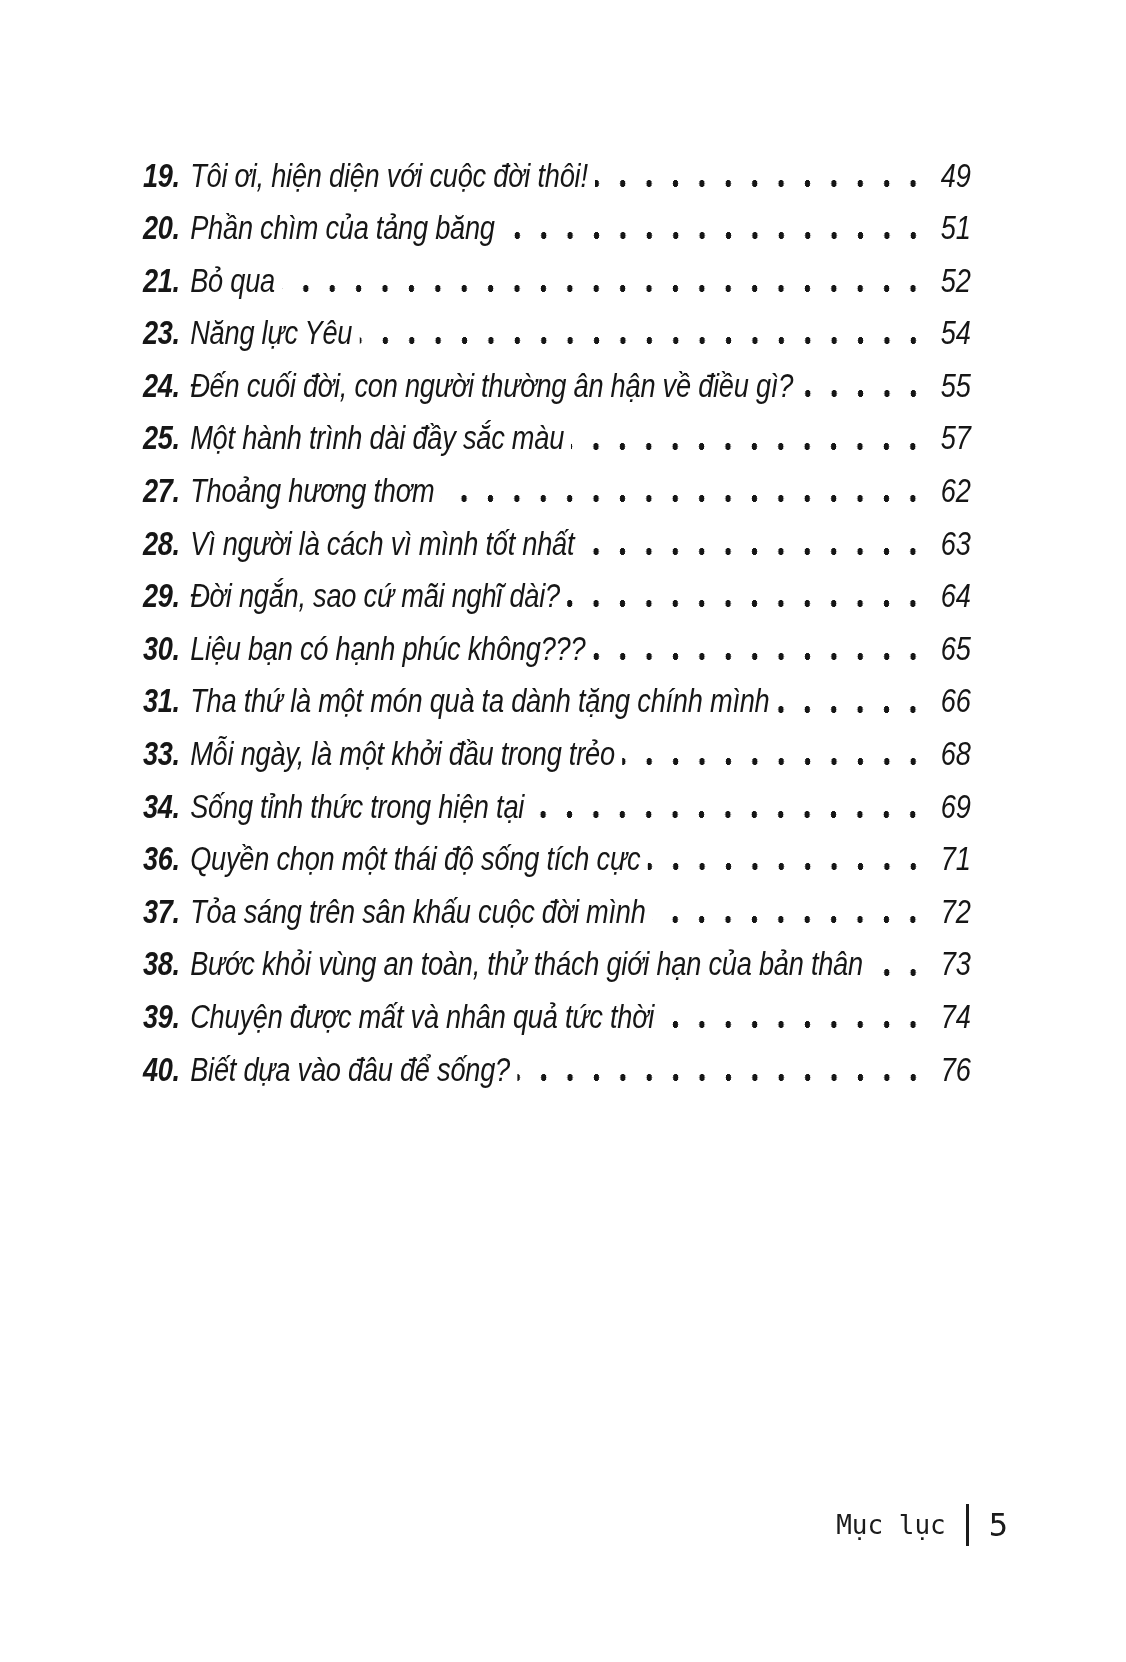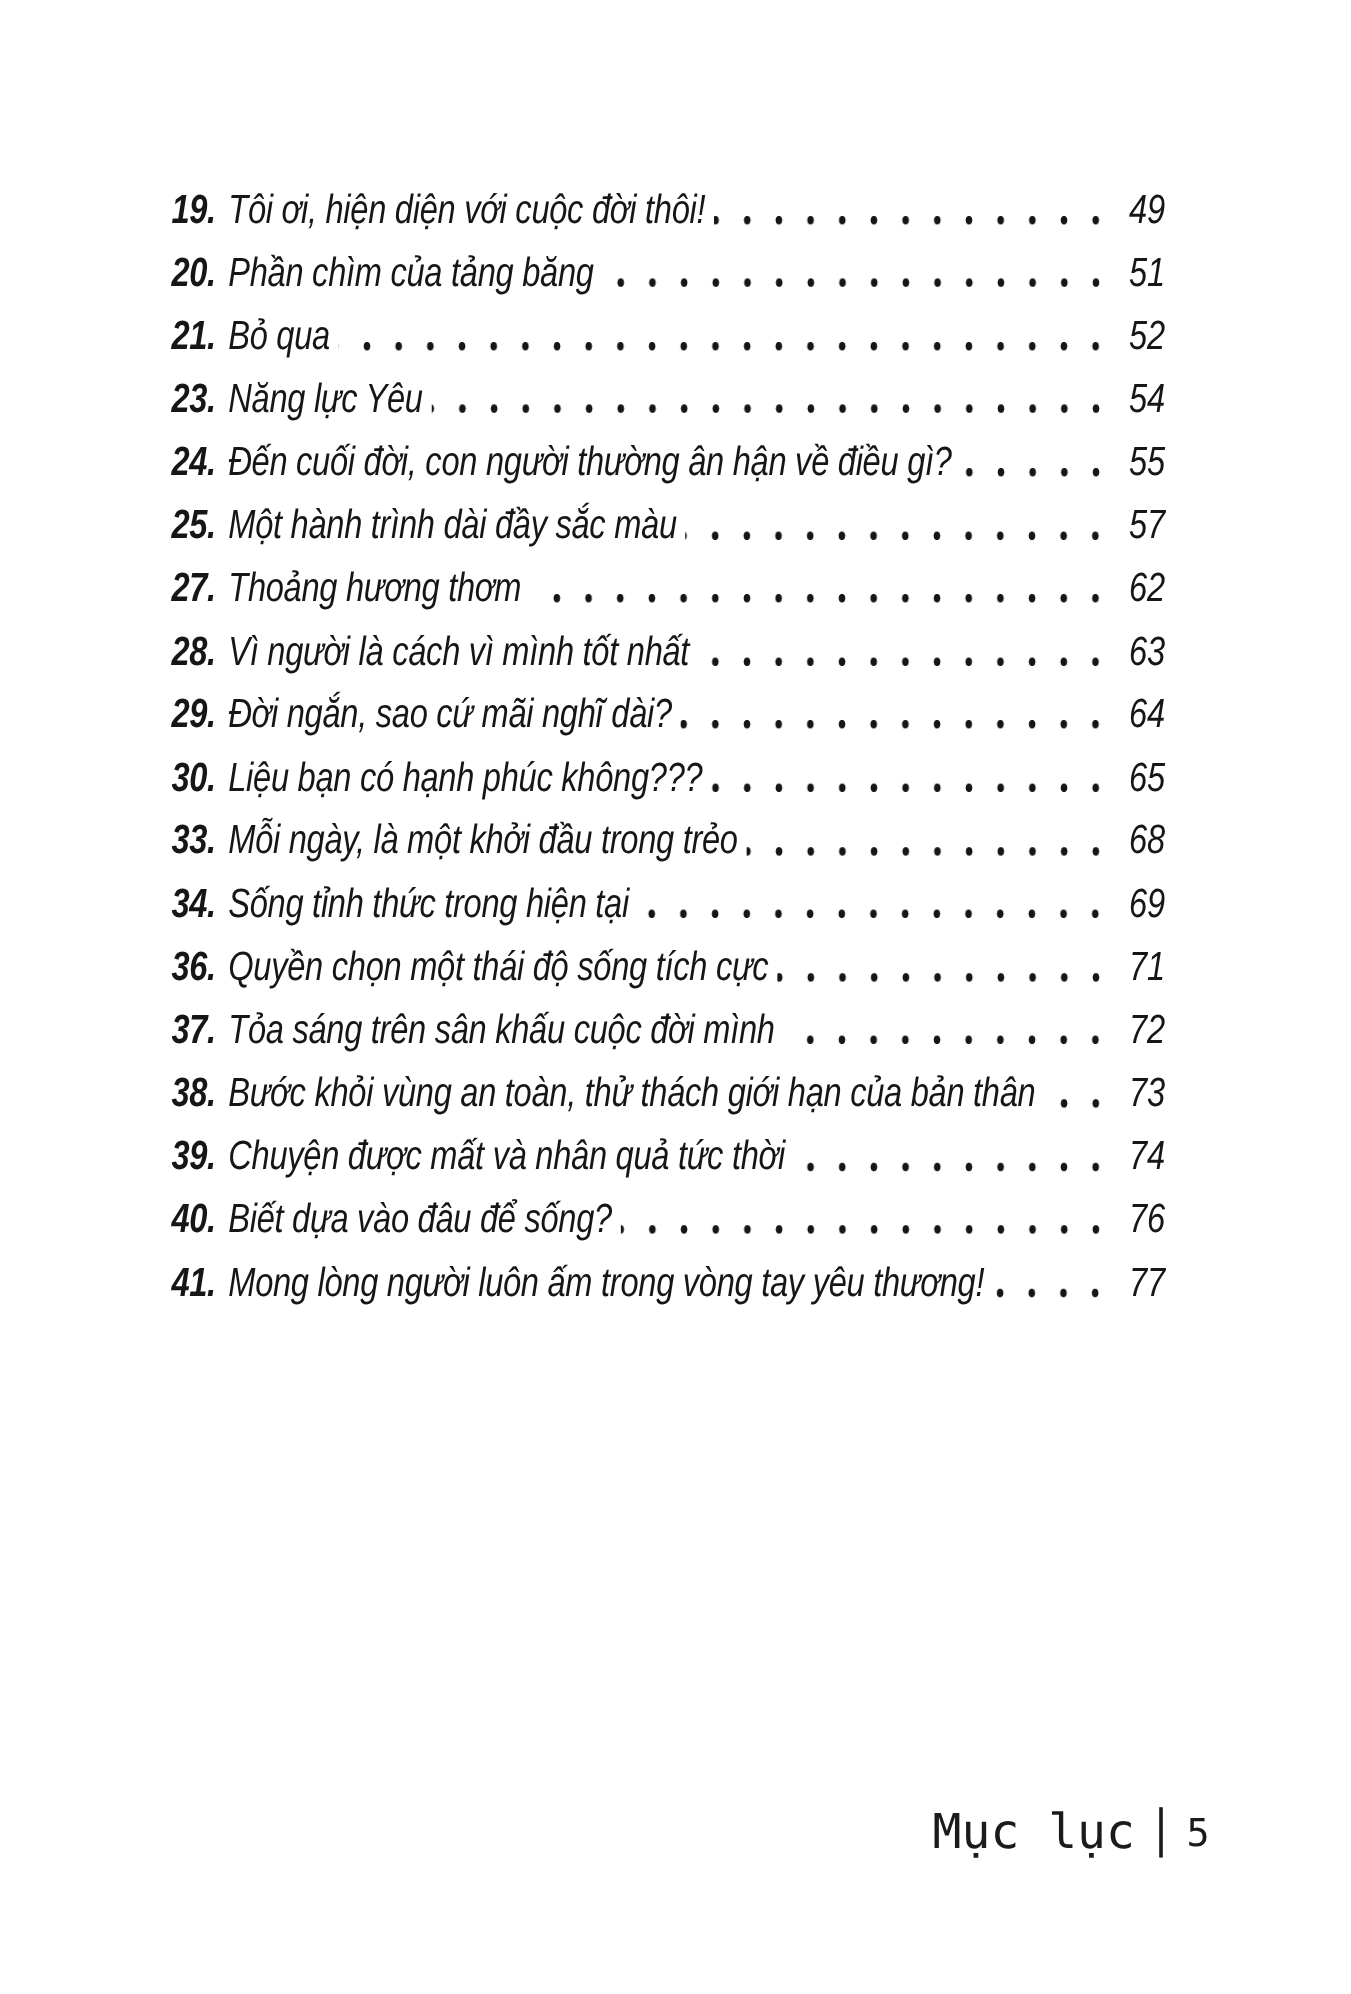--- a/index.html
+++ b/index.html
@@ -67,21 +67,21 @@
   .footer {
     position: absolute;
     top: 1504px;
     right: 118px;
     display: flex;
     align-items: center;
     gap: 20px;
   }
   .footer-label {
     font-family: "DejaVu Sans Mono", monospace;
-    font-size: 40px;
+    font-size: 26px;
     color: #1b1b1b;
   }
   .footer-divider {
     width: 3px;
     height: 42px;
     background: #1b1b1b;
   }
   .footer-page {
     font-family: "DejaVu Sans Mono", monospace;
     font-size: 32px;
@@ -177,20 +177,28 @@
 
   <div class="toc-row">
     <div class="row-inner">
       <span class="num">30.</span>
       <span class="title">Liệu bạn có hạnh phúc không???</span>
       <span class="leader"></span>
       <span class="pagenum">65</span>
     </div>
   </div>
 
+  <div class="toc-row">
+    <div class="row-inner">
+      <span class="num">31.</span>
+      <span class="title">Tha thứ là một món quà ta dành tặng chính mình</span>
+      <span class="leader"></span>
+      <span class="pagenum">66</span>
+    </div>
+  </div>
 
 
   <div class="toc-row">
     <div class="row-inner">
       <span class="num">33.</span>
       <span class="title">Mỗi ngày, là một khởi đầu trong trẻo</span>
       <span class="leader"></span>
       <span class="pagenum">68</span>
     </div>
   </div>
@@ -243,27 +251,19 @@
 
   <div class="toc-row">
     <div class="row-inner">
       <span class="num">40.</span>
       <span class="title">Biết dựa vào đâu để sống?</span>
       <span class="leader"></span>
       <span class="pagenum">76</span>
     </div>
   </div>
 
-  <div class="toc-row">
-    <div class="row-inner">
-      <span class="num">41.</span>
-      <span class="title">Mong lòng người luôn ấm trong vòng tay yêu thương!</span>
-      <span class="leader"></span>
-      <span class="pagenum">77</span>
-    </div>
-  </div>
 </main>
 
 <footer class="footer">
   <span class="footer-label">Mục lục</span>
   <span class="footer-divider"></span>
   <span class="footer-page">5</span>
 </footer>
 
 </body></html>

